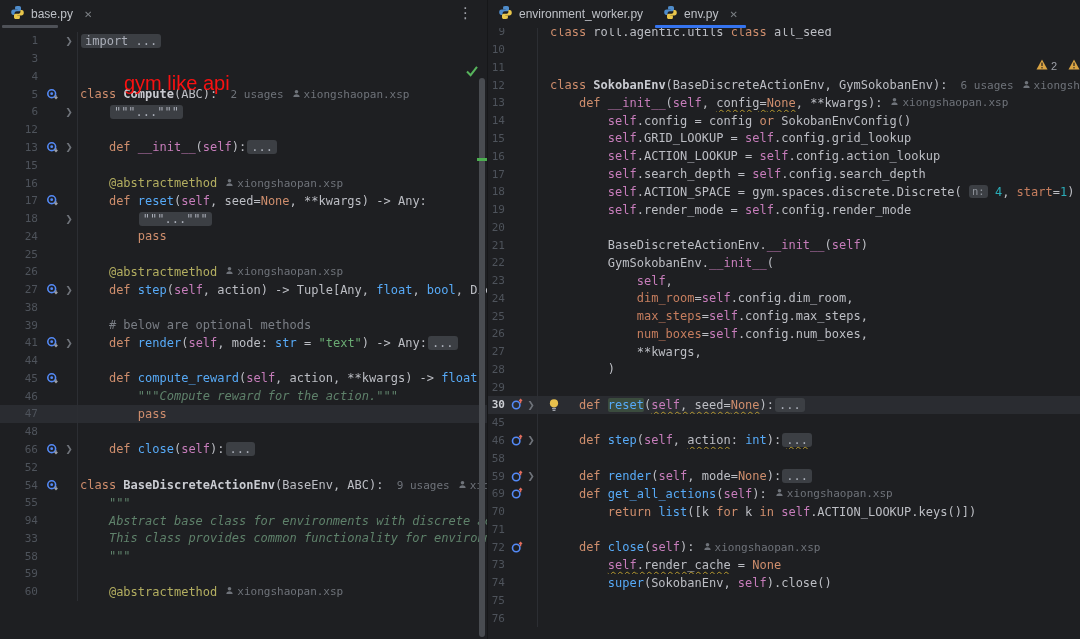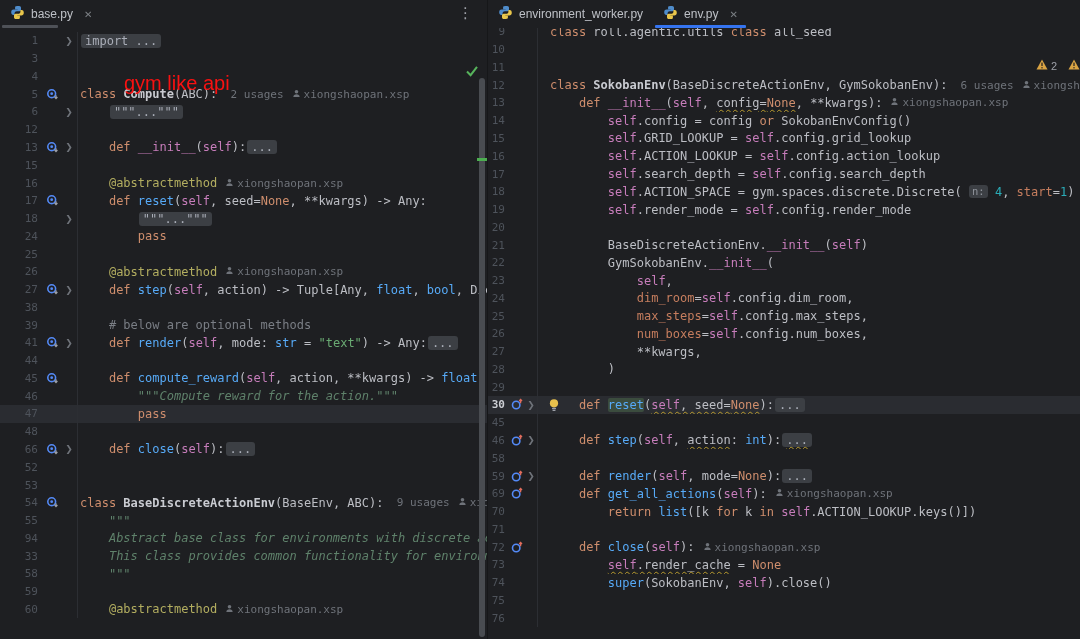--- a/index.html
+++ b/index.html
@@ -277,26 +277,20 @@
           <span class="chev">❯</span>
           <span class="code"><span class="tk-txt">    </span><span class="tk-kw">def </span><span class="tk-fn">close</span><span class="tk-txt">(</span><span class="tk-self">self</span><span class="tk-txt">):</span><span class="tk-chip">...</span></span>
         </div>
         <div class="row">
           <span class="ln" style="">52</span>
           <span class="gicon"></span>
           <span class="chev"></span>
           <span class="code"></span>
         </div>
         <div class="row">
-          <span class="ln" style="">53</span>
-          <span class="gicon"></span>
-          <span class="chev"></span>
-          <span class="code"></span>
-        </div>
-        <div class="row">
           <span class="ln" style="">54</span>
           <span class="gicon">
             <svg width="13" height="13" viewBox="0 0 13 13">
               <circle cx="5.7" cy="5.7" r="3.9" fill="none" stroke="#548af7" stroke-width="1.6"></circle>
               <circle cx="5.7" cy="5.7" r="1.4" fill="#548af7"></circle>
               <path d="M10 7.2v3.2M8.6 9 10 10.6 11.4 9" stroke="#9da0a8" stroke-width="1.2" fill="none"></path>
             </svg>
           </span>
           <span class="chev"></span>
           <span class="code"><span class="tk-kw">class </span><span class="tk-cls">BaseDiscreteActionEnv</span><span class="tk-txt">(BaseEnv, ABC):</span><span class="tk-inlay">  9 usages</span><span class="tk-author"><span><svg width="9" height="9" viewBox="0 0 10 10">

